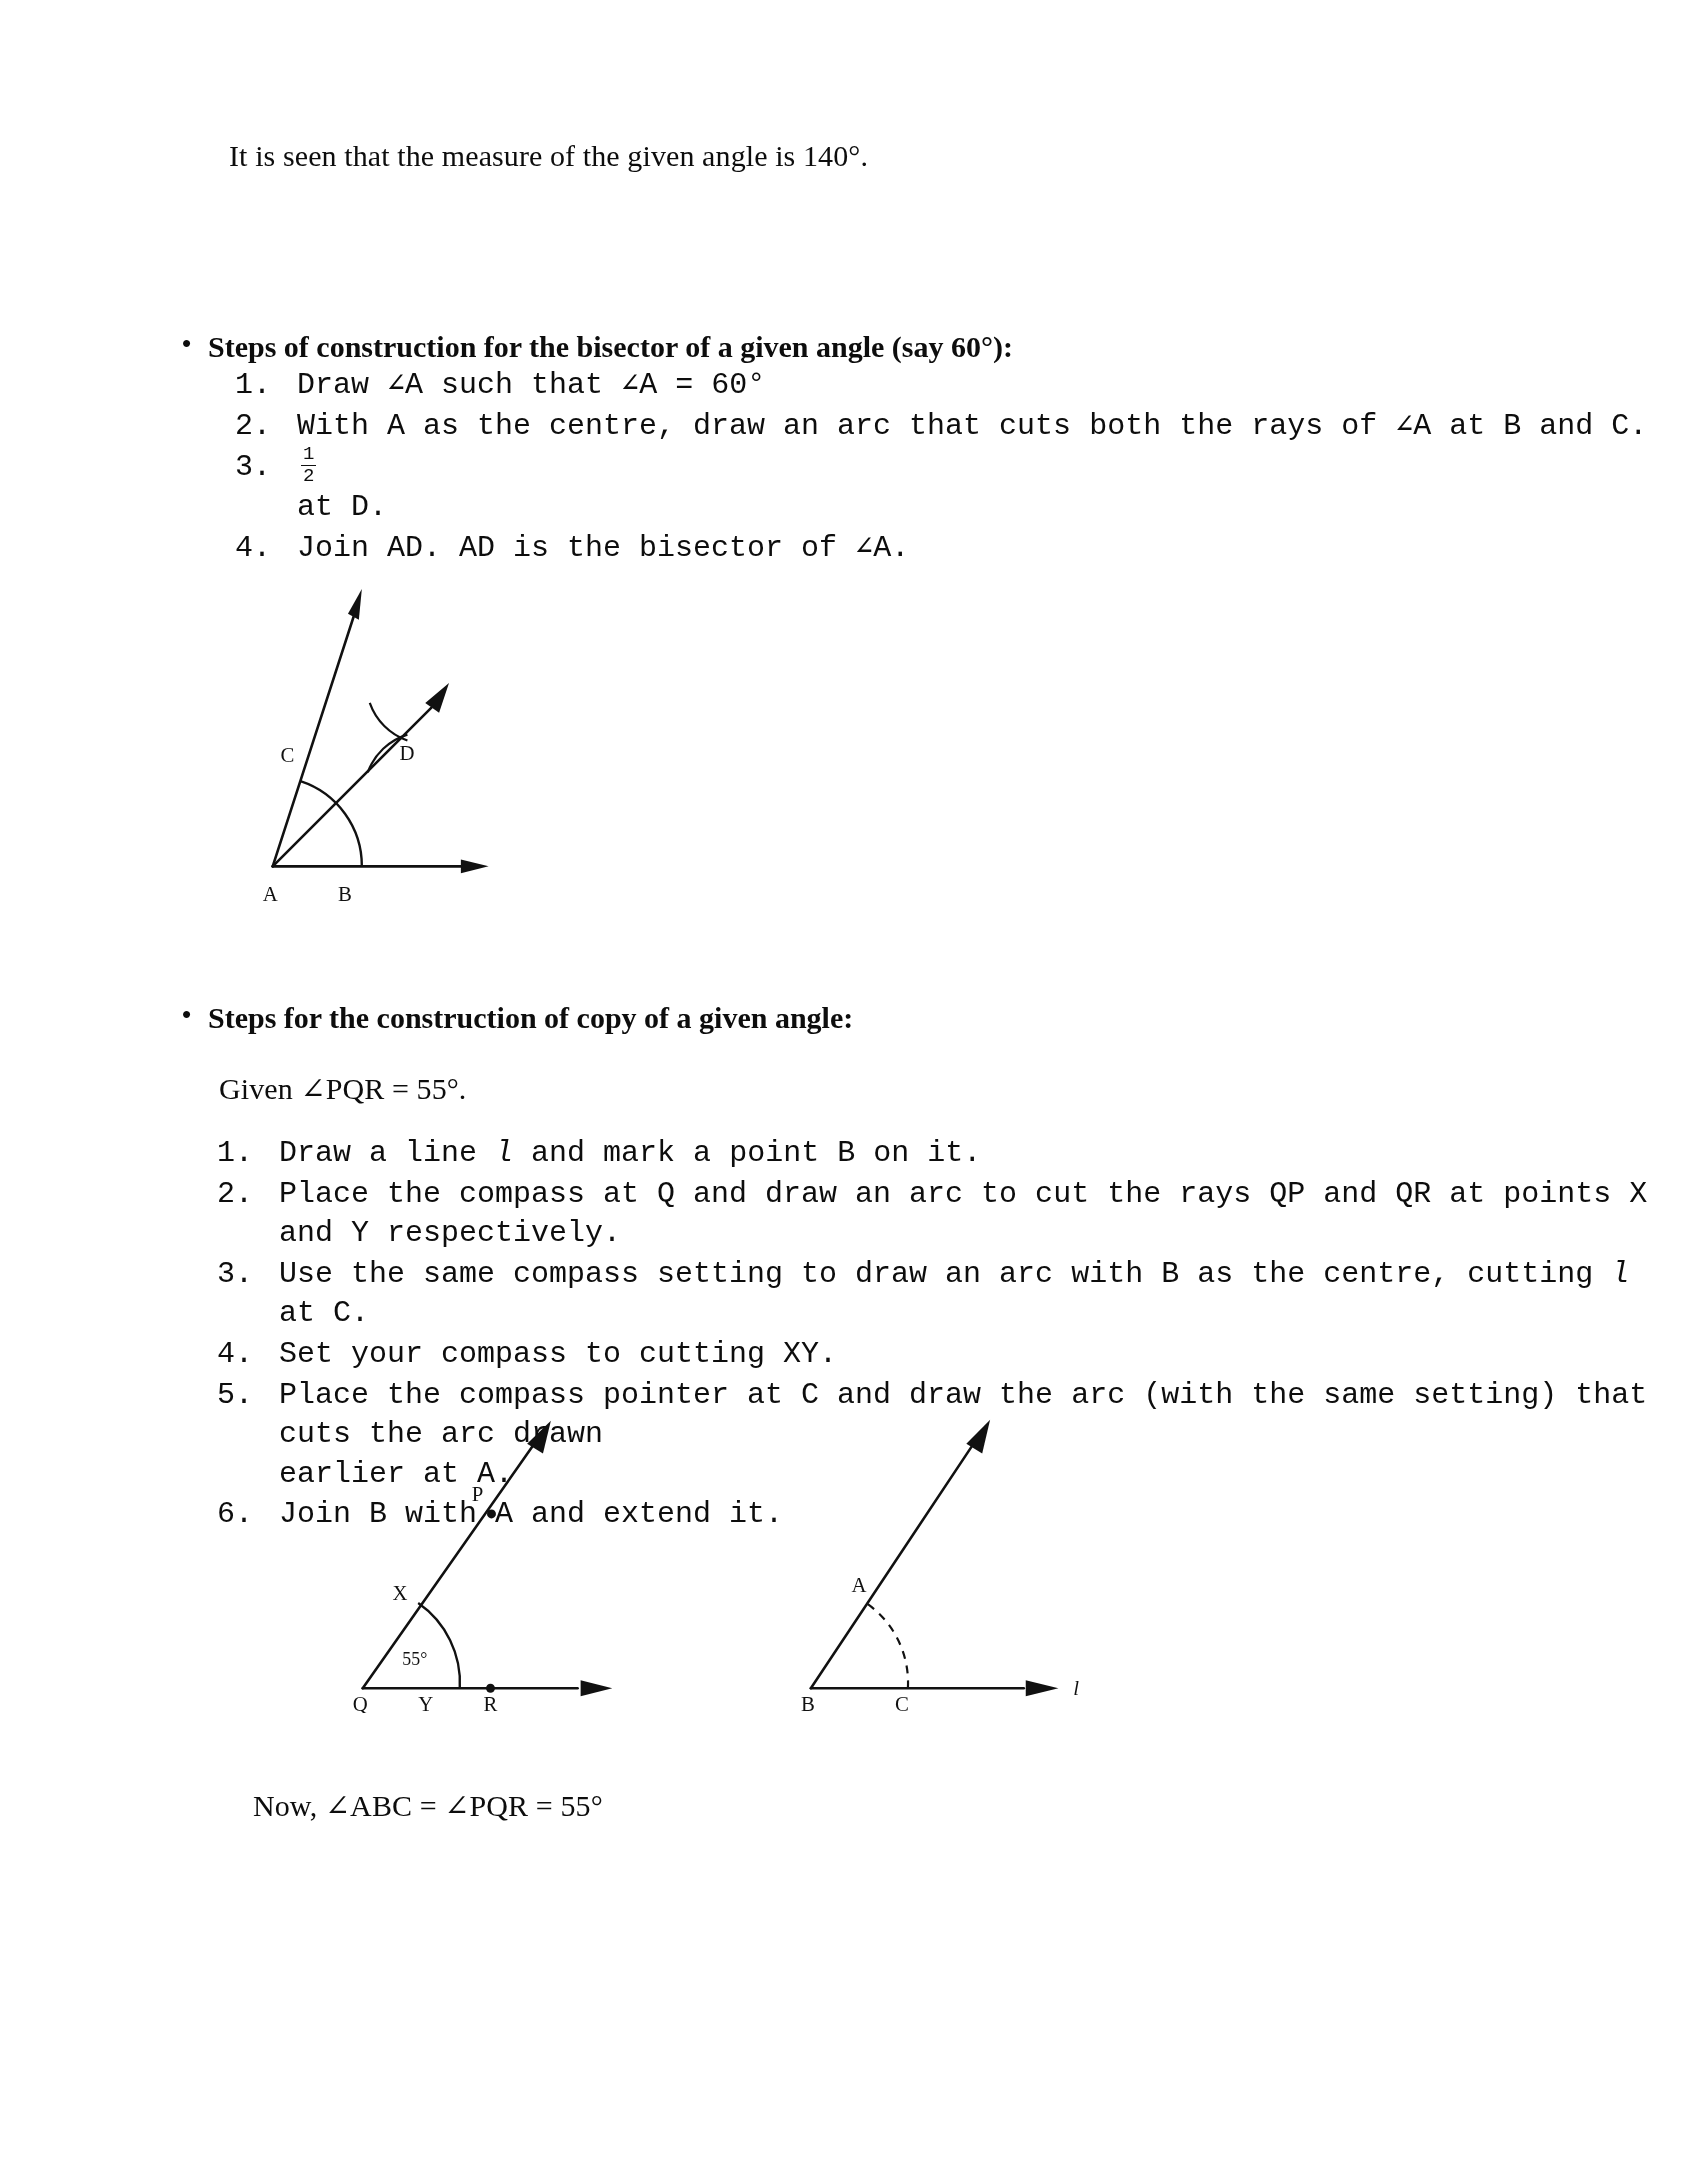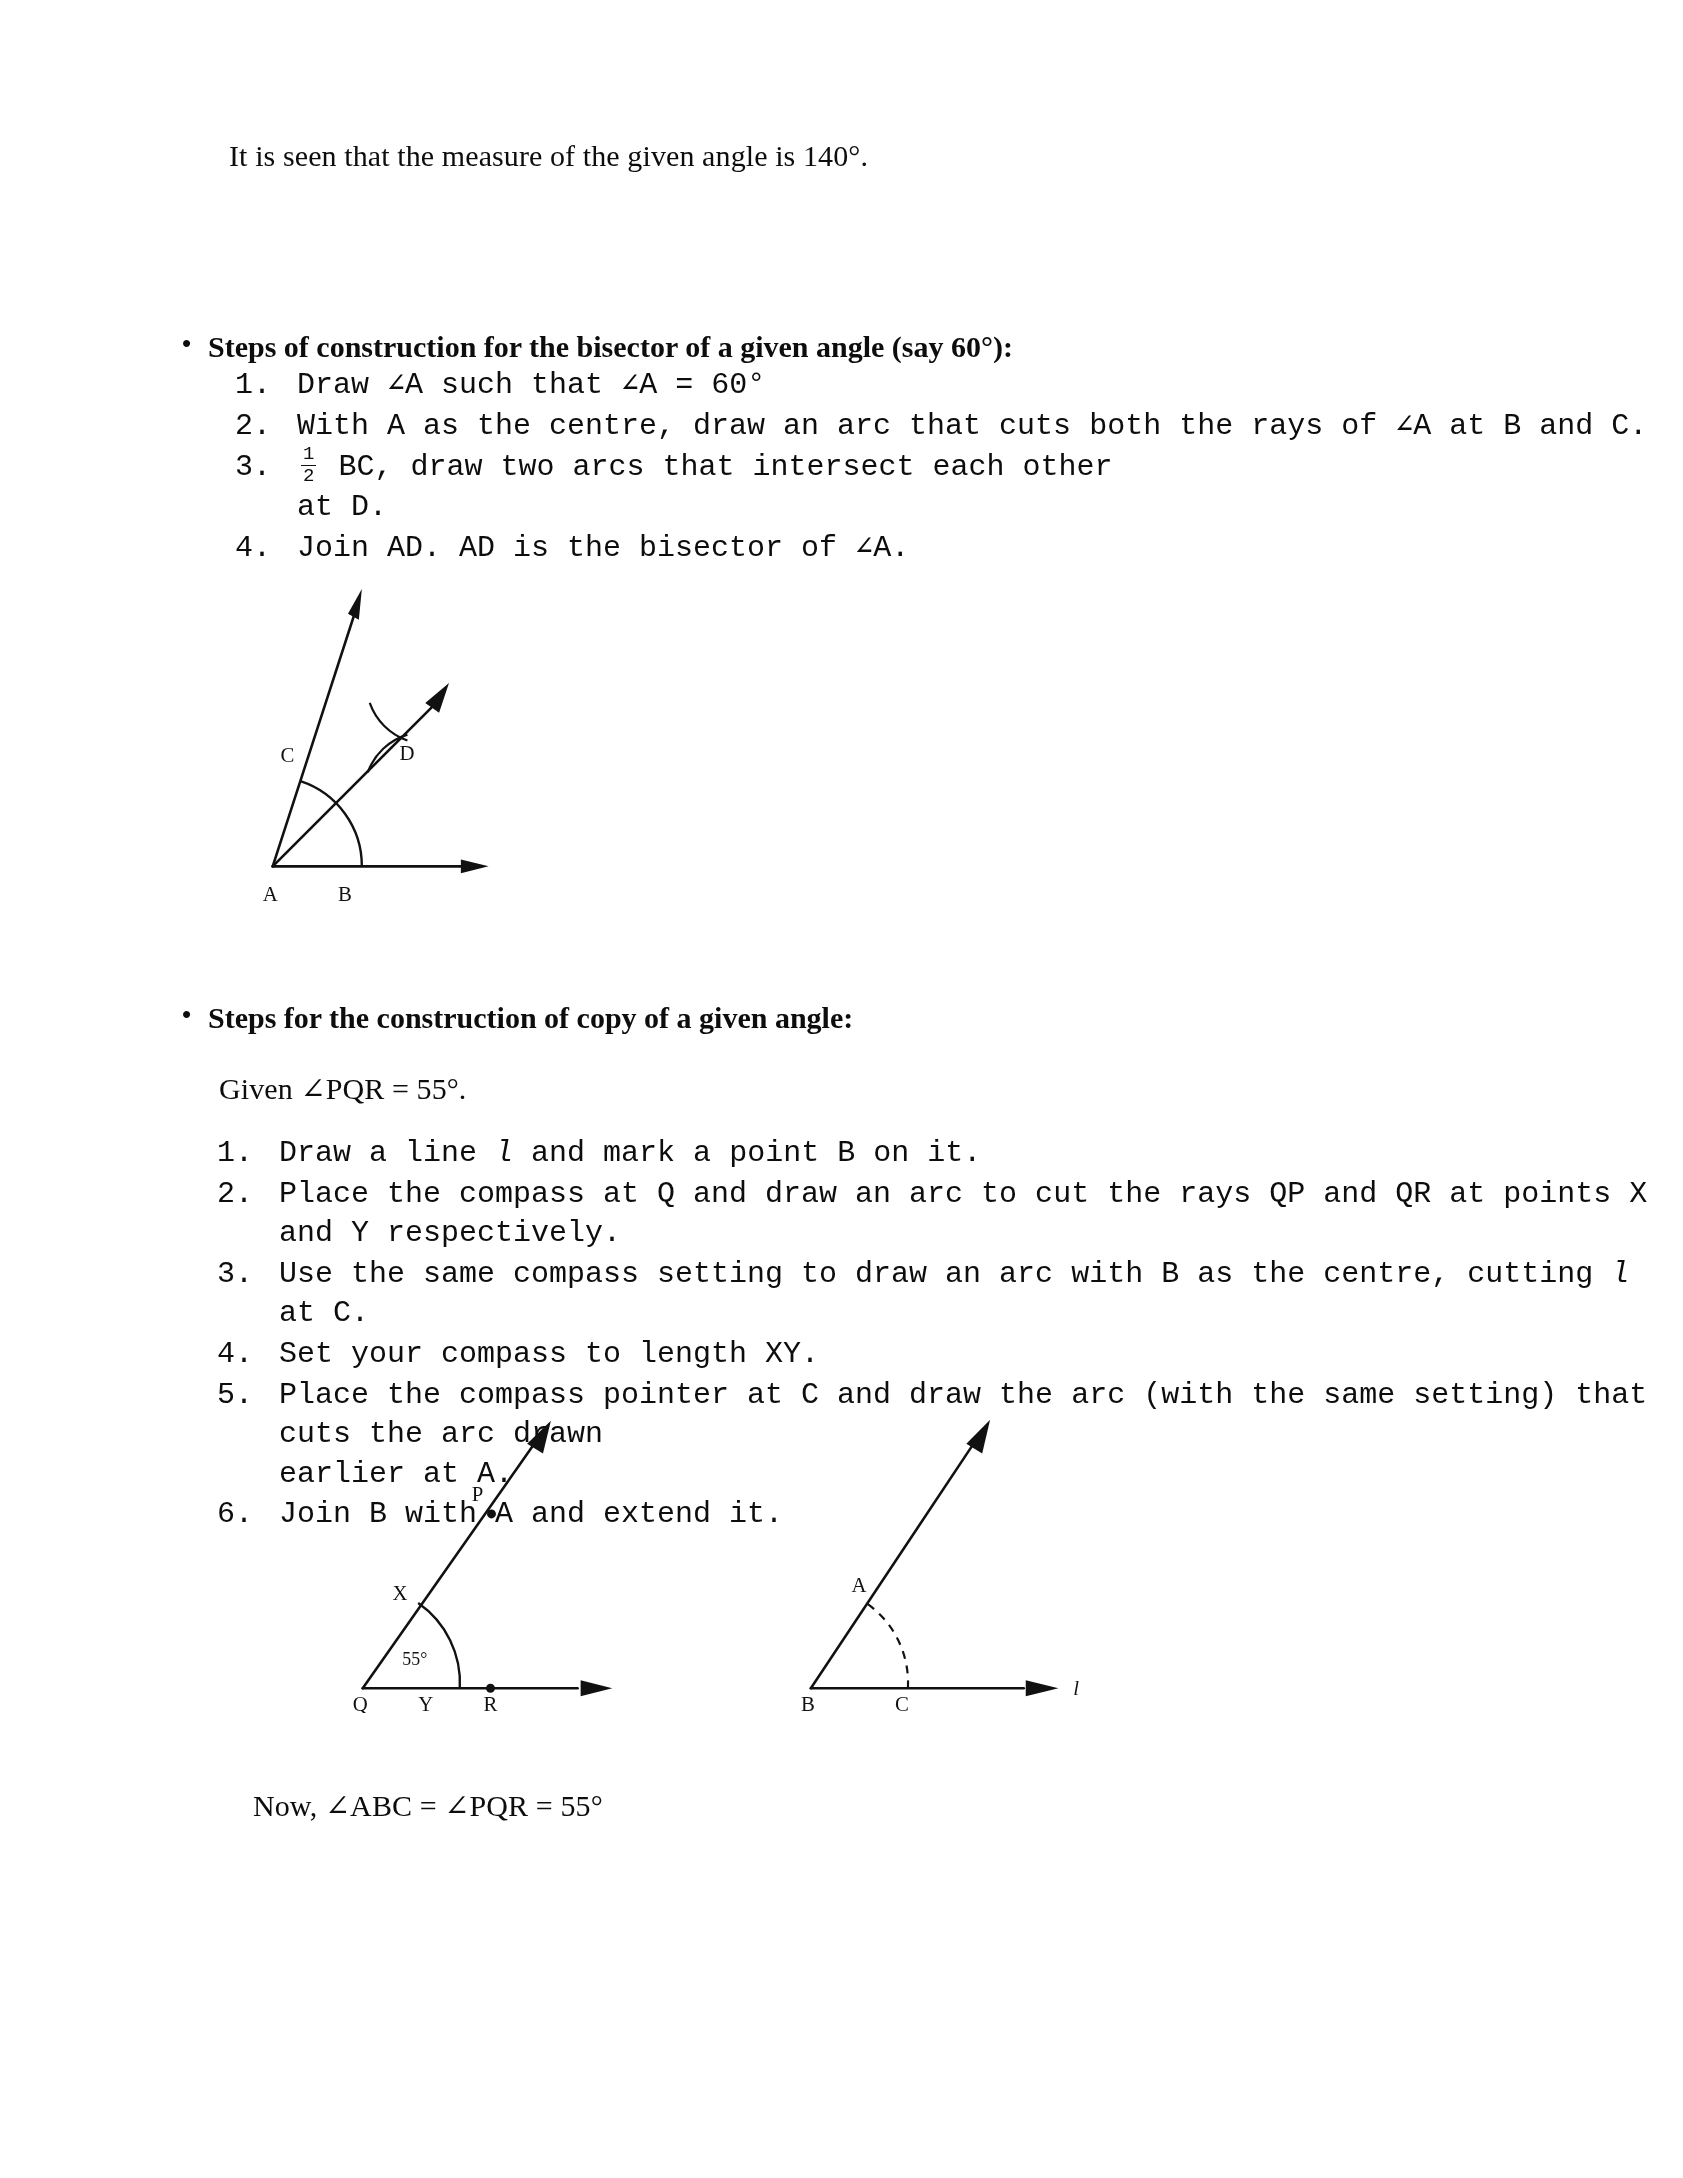--- a/index.html
+++ b/index.html
@@ -125,21 +125,20 @@
     </div>
 
     <ol class="steps" style="left:198px; top:366px; width:1386px;">
       <li>Draw ∠A such  that ∠A = 60°</li>
       <li>With A as the centre, draw an arc that cuts both the rays of ∠A at B and C.</li>
       <li>
         <span class="frac">
           <span class="num">1</span>
           <span class="den">2</span>
         </span>
-        <span>BC, draw two arcs that intersect each other</span>
         <br>
         <span>at D.</span>
       </li>
       <li>Join AD. AD is the bisector of ∠A.</li>
     </ol>
 
     <div class="figure" style="left:198px; top:584px;">
       <svg width="416" height="327" viewBox="0 0 420 330">
 
         <g stroke="#111" fill="none" stroke-width="2.6" stroke-linecap="round">
@@ -181,21 +180,21 @@
         <span>Draw a line</span>
         <span class="ital">l</span>
         <span>and mark a point B on it.</span>
       </li>
       <li>Place the compass at Q and draw an arc to cut the rays QP and QR at points X and Y respectively.</li>
       <li>
         <span>Use the same compass setting to draw an arc with B as the centre, cutting</span>
         <span class="ital">l</span>
         <span>at C.</span>
       </li>
-      <li>Set your compass to length XY.</li>
+      <li>Set your compass to cutting XY.</li>
       <li>
         <span>Place the compass pointer at C and draw the arc (with the same setting) that cuts the arc drawn</span>
         <br>
         <span>earlier at A.</span>
       </li>
       <li>Join B with A and extend it.</li>
     </ol>
 
     <div class="figure" style="left:282px; top:1406px;">
       <svg width="327" height="307" viewBox="0 0 330 310">

